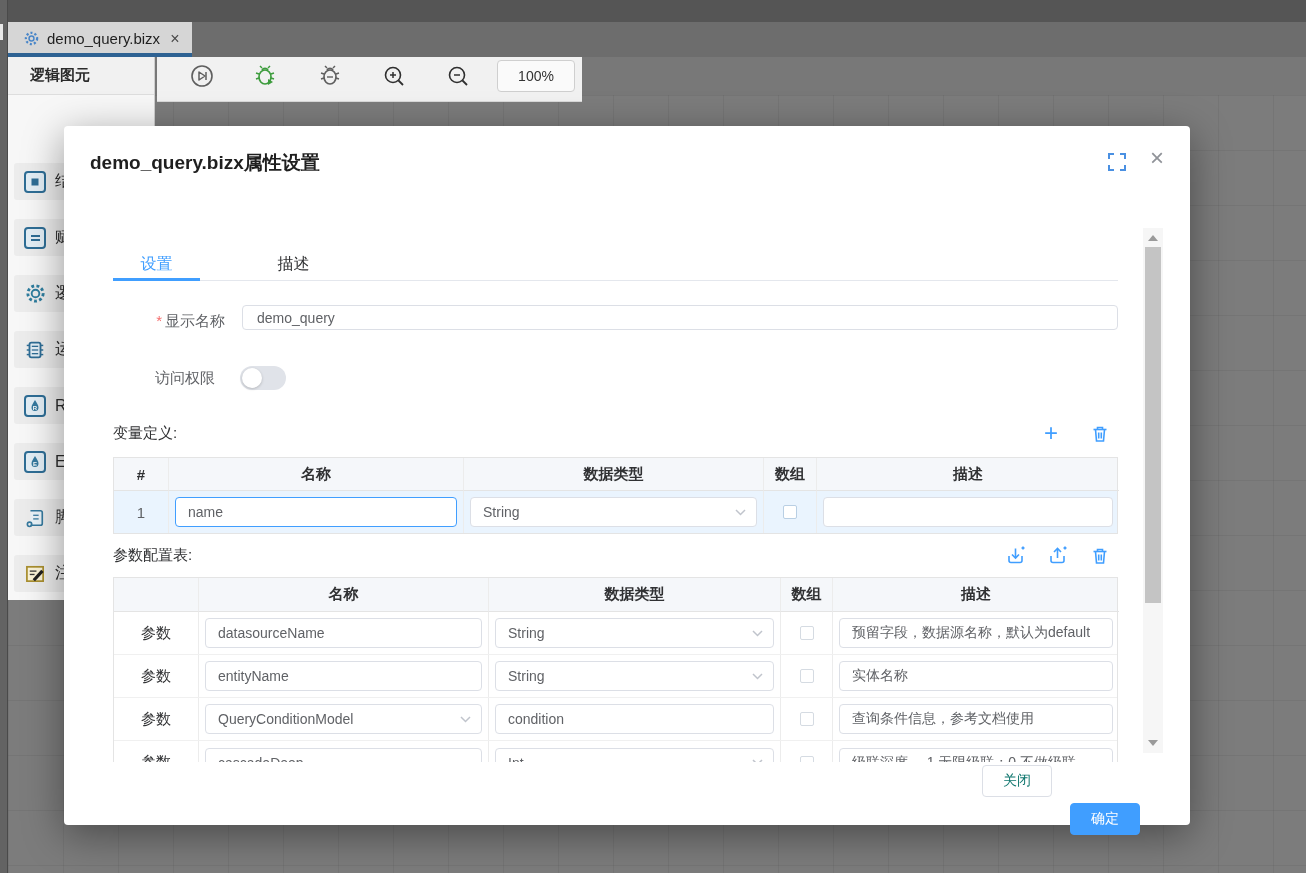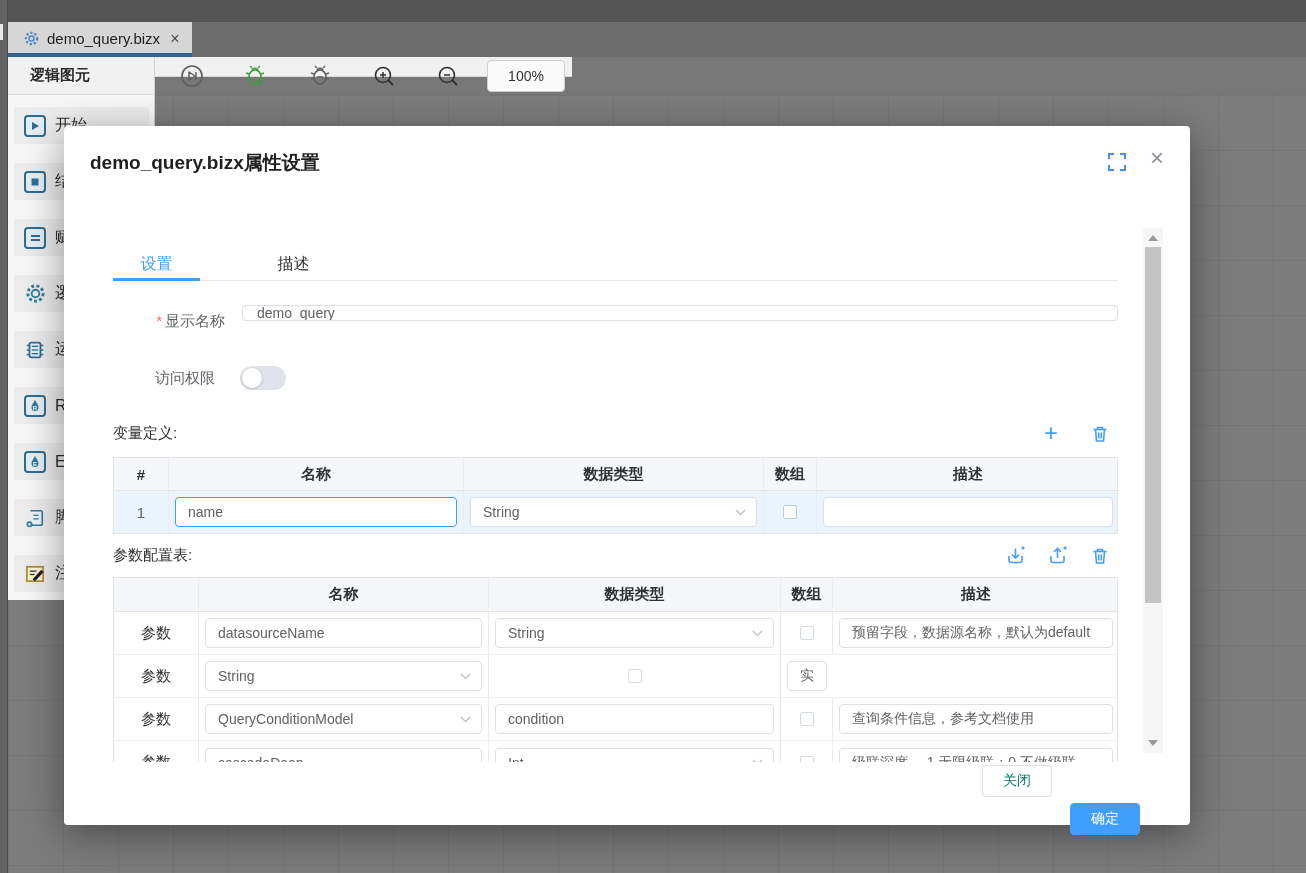--- a/index.html
+++ b/index.html
@@ -20,21 +20,21 @@
   .left-rail .marker { position:absolute; left:0; top:24px; width:3px; height:16px; background:#e9e9e9; }
 
   
   .doc-tab { position:absolute; left:8px; top:22px; width:184px; height:31px; background:#d6d6d6;
     display:flex; align-items:center; gap:8px; padding:2px 10px 0 16px; cursor:pointer; }
   .doc-tab .tab-label { font-size:15px; color:#1f1f1f; white-space:nowrap; }
   .doc-tab .tab-close { color:#4a4a4a; font-size:16px; line-height:1; margin-left:2px; }
   .doc-tab-underline { position:absolute; left:8px; top:53px; width:184px; height:4px; background:#2e6293; }
 
   
-  .toolbar { position:absolute; left:147px; top:57px; width:425px; height:20px; background:#f1f1f1;
+  .toolbar { position:absolute; left:157px; top:57px; width:425px; height:45px; background:#f1f1f1;
     border-bottom:1px solid #d8d8d8; }
   .tool-ic { position:absolute; top:6px; width:26px; height:26px; display:flex; align-items:center; justify-content:center; cursor:pointer; }
   .zoom-btn { position:absolute; left:340px; top:3px; width:78px; height:32px; background:#fafafa;
     border:1px solid #cfcfcf; border-radius:4px; display:flex; align-items:center; justify-content:center;
     font-size:14px; color:#333; cursor:pointer; }
 
   
   .palette { position:absolute; left:8px; top:57px; width:147px; height:543px; background:#f7f7f7;
     border-right:1px solid #cfcfcf; }
   .palette-header { height:38px; display:flex; align-items:center; padding-left:22px;
@@ -57,21 +57,21 @@
 
   .mtab { position:absolute; top:116px; width:87px; height:26px; display:flex; align-items:center;
     justify-content:center; font-size:16px; cursor:pointer; }
   .mtab.active { color:#409eff; }
   .mtab.idle { color:#303133; }
   .mtab-bar { position:absolute; left:49px; top:143px; width:87px; height:3px; background:#409eff; }
   .mtab-line { position:absolute; left:49px; top:145px; width:1005px; height:1px; background:#e4e7ed; }
 
   .fld-label { position:absolute; font-size:15px; color:#606266; }
   .req { color:#f56c6c; margin-right:3px; }
-  .txt-input { position:absolute; height:16px; border:1px solid #dcdfe6; border-radius:4px;
+  .txt-input { position:absolute; height:25px; border:1px solid #dcdfe6; border-radius:4px;
     font-size:14px; color:#606266; padding:0 14px; background:#fff; outline:none;
     font-family:"Liberation Sans","DejaVu Sans",sans-serif; }
 
   .switch { position:absolute; left:176px; top:231px; width:46px; height:24px; border-radius:12px;
     background:#e0e3e9; cursor:pointer; }
   .switch .knob { position:absolute; left:2px; top:2px; width:20px; height:20px; border-radius:50%;
     background:#fff; box-shadow:0 1px 3px rgba(0,0,0,0.2); }
 
   .section-label { position:absolute; left:49px; font-size:15px; color:#303133; }
   .act-icon { position:absolute; width:24px; height:24px; display:flex; align-items:center;
@@ -191,28 +191,20 @@
         </svg>
     </div>
     <div class="zoom-btn">
       <span>100%</span>
     </div>
   </div>
 
   <div class="palette">
     <div class="palette-header">逻辑图元</div>
 
-    <div class="pal-item" style="top:50px;">
-      <span class="sq-icon">
-          <svg width="10" height="10" viewBox="0 0 10 10">
-            <path d="M2 1 L9 5 L2 9 Z" fill="#2e6d95"></path>
-          </svg>
-        </span>
-      <span class="pal-label">开始</span>
-    </div>
     <div class="pal-item" style="top:106px;">
       <span class="sq-icon">
           <svg width="10" height="10" viewBox="0 0 10 10">
             <rect x="1.5" y="1.5" width="7" height="7" fill="#2e6d95"></rect>
           </svg>
         </span>
       <span class="pal-label">结</span>
     </div>
     <div class="pal-item" style="top:162px;">
       <span class="sq-icon">
@@ -430,20 +422,23 @@
               </div>
             <div class="tcell">
                 <input class="cell-input" value="预留字段，数据源名称，默认为default" style="">
               </div>
           </div>
           <div class="trow">
             <div class="tcell">
                 <span class="rowlab">参数</span>
               </div>
             <div class="tcell">
+                <input class="cell-input" value="entityName" style="">
+              </div>
+            <div class="tcell">
                 <div class="sel">
                   <span>String</span>
                   <svg width="11" height="7" viewBox="0 0 11 7">
                     <polyline points="1,1 5.5,5.5 10,1" fill="none" stroke="#c0c4cc" stroke-width="1.5"></polyline>
                   </svg>
                 </div>
               </div>
             <div class="tcell">
                 <span class="chk"></span>
               </div>

